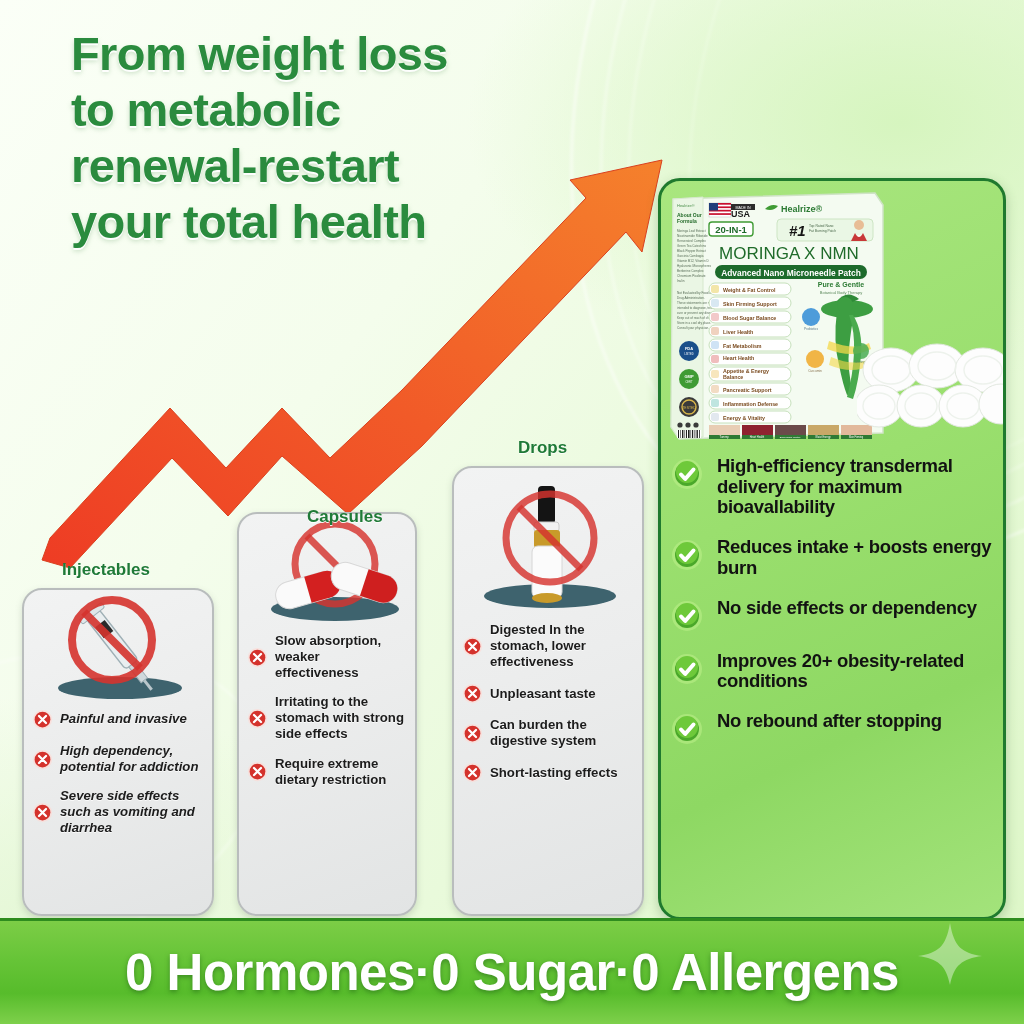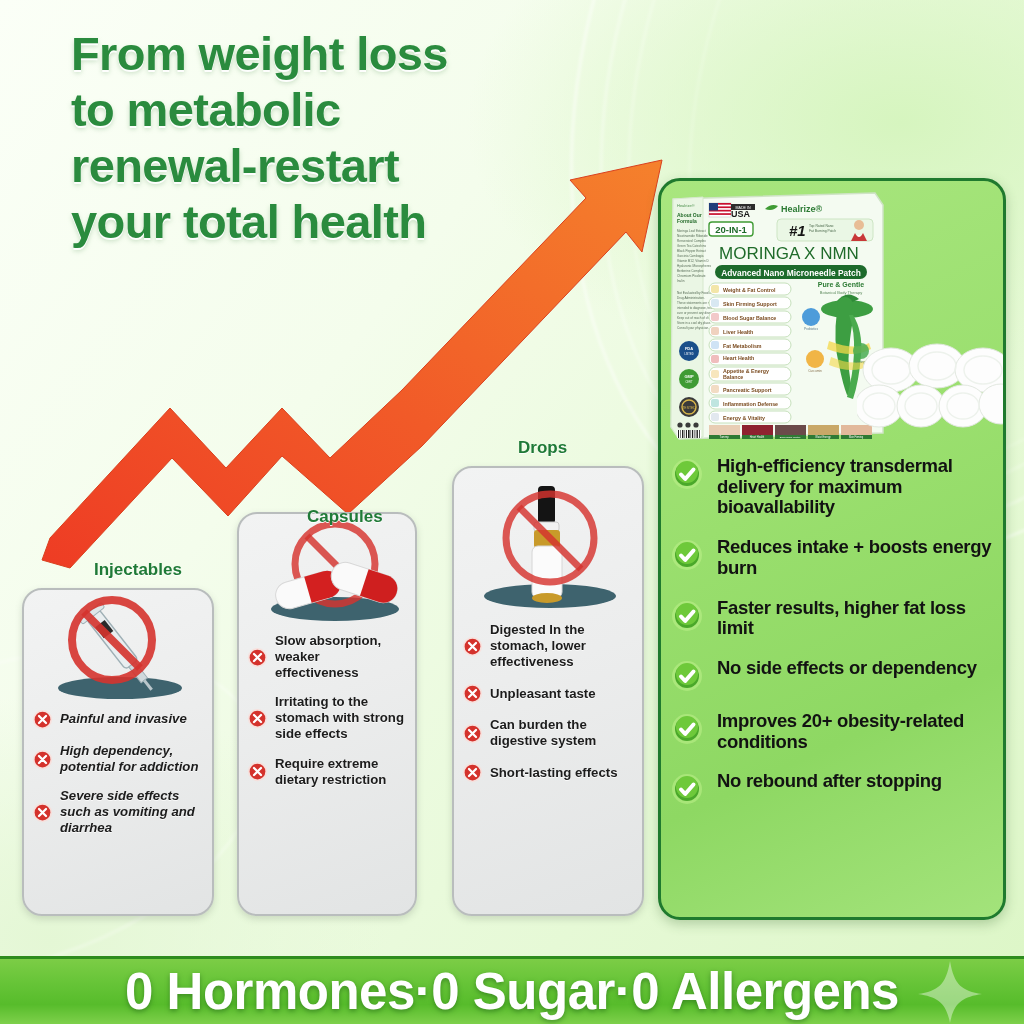--- a/index.html
+++ b/index.html
@@ -83,21 +83,21 @@
   .benefits { position:absolute; left:10px; top:275px; right:8px; }
   .ben-item { display:flex; align-items:flex-start; gap:14px; margin-bottom:19px; }
   .ben-item .txt {
     font-size:18.5px; line-height:1.12; font-weight:bold; color:#121212;
     letter-spacing:-.3px;
   }
   .chk { flex:0 0 auto; width:32px; height:32px; margin-top:2px; }
 
   
   .banner {
-    position:absolute; left:0; bottom:0; width:1024px; height:68px;
+    position:absolute; left:0; bottom:0; width:1024px; height:106px;
     background:linear-gradient(180deg,#7ccd46 0%,#66c437 38%,#57bc2b 70%,#7ed04b 100%);
     border-top:3px solid #2e8c1e;
     display:flex; align-items:center; justify-content:center;
     z-index:8; overflow:hidden;
   }
   .banner .txt {
     font-size:51px; font-weight:bold; color:#ffffff; letter-spacing:-.5px;
     text-shadow:0 2px 5px rgba(30,95,20,.55); white-space:nowrap;
     position:relative; z-index:2;
   }
@@ -125,21 +125,21 @@
   <defs>
     <linearGradient id="agr" x1="0" y1="1" x2="1" y2="0">
       <stop offset="0%" stop-color="#ee3c24"></stop>
       <stop offset="48%" stop-color="#f15a28"></stop>
       <stop offset="100%" stop-color="#f5812c"></stop>
     </linearGradient>
   </defs>
   <path d="M12 420 L20 398 L140 268 L196 328 L252 268 L300 318 L372 250 L556 58 L540 40 L632 20 L612 112 L596 92 L392 306 L318 374 L252 316 L198 376 L142 318 L40 428 Z" fill="url(#agr)" stroke="#d9411f" stroke-width="1"></path>
 </svg>
 
-<div class="neg-label" style="left:62px; top:560px;margin-left:32px;">Injectables</div>
+<div class="neg-label" style="left:62px; top:560px;">Injectables</div>
 <div class="neg-card" style="left:22px; top:588px; width:192px; height:328px;font-style:italic;">
   <div class="neg-art">
     <svg viewBox="0 0 192 115" width="192" height="115">
       <ellipse cx="96" cy="98" rx="62" ry="11" fill="#1f4a57" opacity=".85"></ellipse>
       <g transform="rotate(-38 96 56)">
         <rect x="86" y="14" width="16" height="64" rx="4" fill="#e9eef0" stroke="#9fb0b6" stroke-width="1.5"></rect>
         <rect x="88" y="26" width="12" height="14" fill="#2a2a2a"></rect>
         <rect x="90" y="78" width="8" height="20" fill="#cfd9dd" stroke="#9fb0b6"></rect>
         <rect x="80" y="10" width="28" height="6" rx="2" fill="#dfe7ea" stroke="#9fb0b6"></rect>
         <line x1="94" y1="98" x2="94" y2="110" stroke="#b9c6cb" stroke-width="3"></line>
@@ -518,47 +518,38 @@
         </svg>
       <span class="txt">Reduces intake + boosts energy burn</span>
     </div>
     <div class="ben-item">
       <svg class="chk" viewBox="0 0 32 32">
           <circle cx="16" cy="16" r="15" fill="#bdf08a" opacity=".55"></circle>
           <circle cx="16" cy="16" r="12" fill="#4aa82a"></circle>
           <circle cx="16" cy="14" r="11" fill="#6ec93a"></circle>
           <path d="M10 16.5 L14.2 21 L22.5 11.5" stroke="#fff" stroke-width="4" fill="none" stroke-linecap="round" stroke-linejoin="round"></path>
         </svg>
-      <span class="txt">Faster results, higher fat loss limit</span>
+      <span class="txt">No side effects or dependency</span>
     </div>
     <div class="ben-item">
       <svg class="chk" viewBox="0 0 32 32">
           <circle cx="16" cy="16" r="15" fill="#bdf08a" opacity=".55"></circle>
           <circle cx="16" cy="16" r="12" fill="#4aa82a"></circle>
           <circle cx="16" cy="14" r="11" fill="#6ec93a"></circle>
           <path d="M10 16.5 L14.2 21 L22.5 11.5" stroke="#fff" stroke-width="4" fill="none" stroke-linecap="round" stroke-linejoin="round"></path>
         </svg>
-      <span class="txt">No side effects or dependency</span>
+      <span class="txt">Improves 20+ obesity-related conditions</span>
     </div>
     <div class="ben-item">
       <svg class="chk" viewBox="0 0 32 32">
           <circle cx="16" cy="16" r="15" fill="#bdf08a" opacity=".55"></circle>
           <circle cx="16" cy="16" r="12" fill="#4aa82a"></circle>
           <circle cx="16" cy="14" r="11" fill="#6ec93a"></circle>
           <path d="M10 16.5 L14.2 21 L22.5 11.5" stroke="#fff" stroke-width="4" fill="none" stroke-linecap="round" stroke-linejoin="round"></path>
         </svg>
-      <span class="txt">Improves 20+ obesity-related conditions</span>
-    </div>
-    <div class="ben-item">
-      <svg class="chk" viewBox="0 0 32 32">
-          <circle cx="16" cy="16" r="15" fill="#bdf08a" opacity=".55"></circle>
-          <circle cx="16" cy="16" r="12" fill="#4aa82a"></circle>
-          <circle cx="16" cy="14" r="11" fill="#6ec93a"></circle>
-          <path d="M10 16.5 L14.2 21 L22.5 11.5" stroke="#fff" stroke-width="4" fill="none" stroke-linecap="round" stroke-linejoin="round"></path>
-        </svg>
       <span class="txt">No rebound after stopping</span>
     </div>
   </div>
 </div>
 
 <div class="banner">
   <svg class="spark" viewBox="0 0 64 62">
     <path d="M32 0 C36 24 44 30 64 33 C44 36 36 42 32 62 C28 42 20 36 0 33 C20 30 28 24 32 0 Z" fill="#ffffff" opacity=".55"></path>
   </svg>
   <span class="txt">0 Hormones·0 Sugar·0 Allergens</span>

